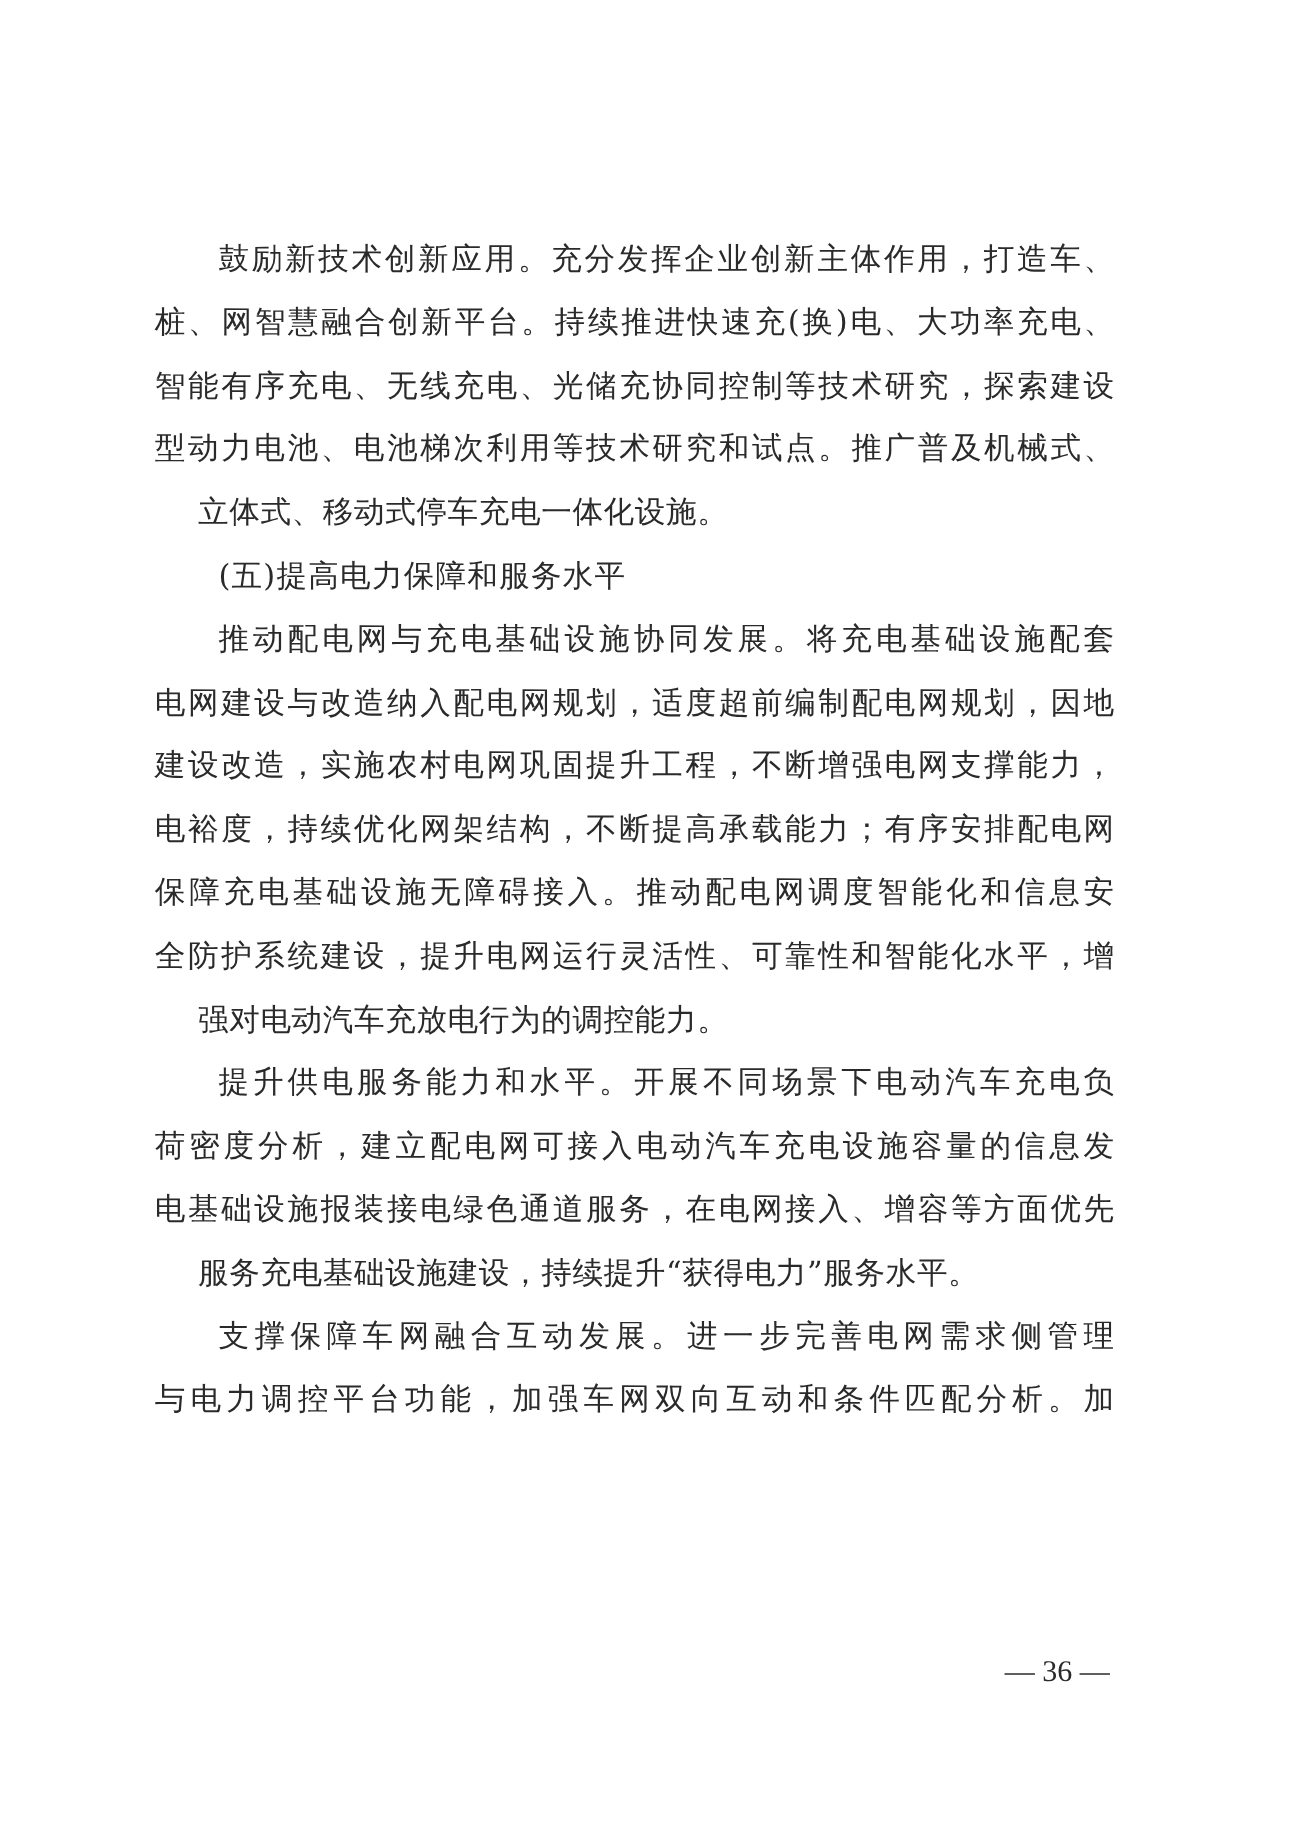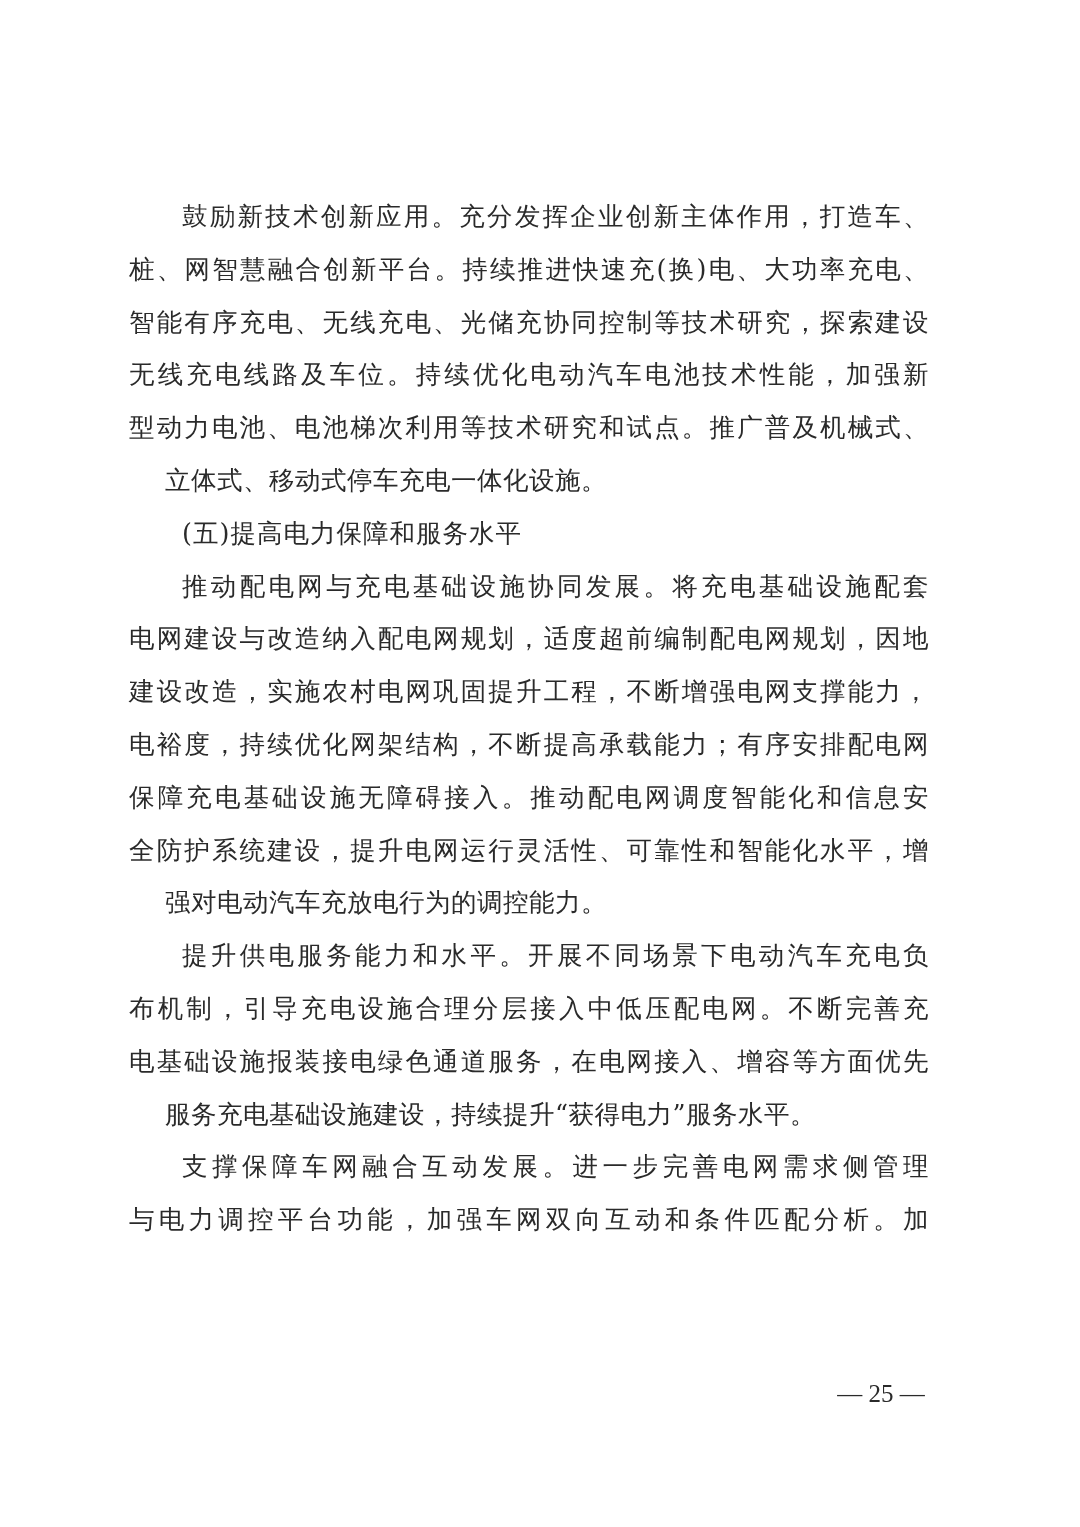--- a/index.html
+++ b/index.html
@@ -56,44 +56,43 @@
   </style>
 </head>
 <body>
 
 <div class="page">
 
   <div>
     <div class="line indent">鼓励新技术创新应用。充分发挥企业创新主体作用，打造车、</div>
     <div class="line">桩、网智慧融合创新平台。持续推进快速充(换)电、大功率充电、</div>
     <div class="line">智能有序充电、无线充电、光储充协同控制等技术研究，探索建设</div>
-    <div class="line">无线充电线路及车位。持续优化电动汽车电池技术性能，加强新</div>
     <div class="line">型动力电池、电池梯次利用等技术研究和试点。推广普及机械式、</div>
     <div class="line last">立体式、移动式停车充电一体化设施。</div>
   </div>
 
   <div class="line heading">(五)提高电力保障和服务水平</div>
 
   <div>
     <div class="line indent">推动配电网与充电基础设施协同发展。将充电基础设施配套</div>
     <div class="line">电网建设与改造纳入配电网规划，适度超前编制配电网规划，因地</div>
     <div class="line">建设改造，实施农村电网巩固提升工程，不断增强电网支撑能力，</div>
     <div class="line">电裕度，持续优化网架结构，不断提高承载能力；有序安排配电网</div>
     <div class="line">保障充电基础设施无障碍接入。推动配电网调度智能化和信息安</div>
     <div class="line">全防护系统建设，提升电网运行灵活性、可靠性和智能化水平，增</div>
     <div class="line last">强对电动汽车充放电行为的调控能力。</div>
   </div>
 
   <div>
     <div class="line indent">提升供电服务能力和水平。开展不同场景下电动汽车充电负</div>
-    <div class="line">布机制，引导充电设施合理分层接入中低压配电网。不断完善充</div>
+    <div class="line">荷密度分析，建立配电网可接入电动汽车充电设施容量的信息发</div>
     <div class="line">电基础设施报装接电绿色通道服务，在电网接入、增容等方面优先</div>
     <div class="line last">服务充电基础设施建设，持续提升“获得电力”服务水平。</div>
   </div>
 
   <div>
     <div class="line indent">支撑保障车网融合互动发展。进一步完善电网需求侧管理</div>
     <div class="line">与电力调控平台功能，加强车网双向互动和条件匹配分析。加</div>
   </div>
 
 </div>
 
-<div class="page-number">— 25 —</div>
+<div class="page-number">— 36 —</div>
 
 </body></html>

